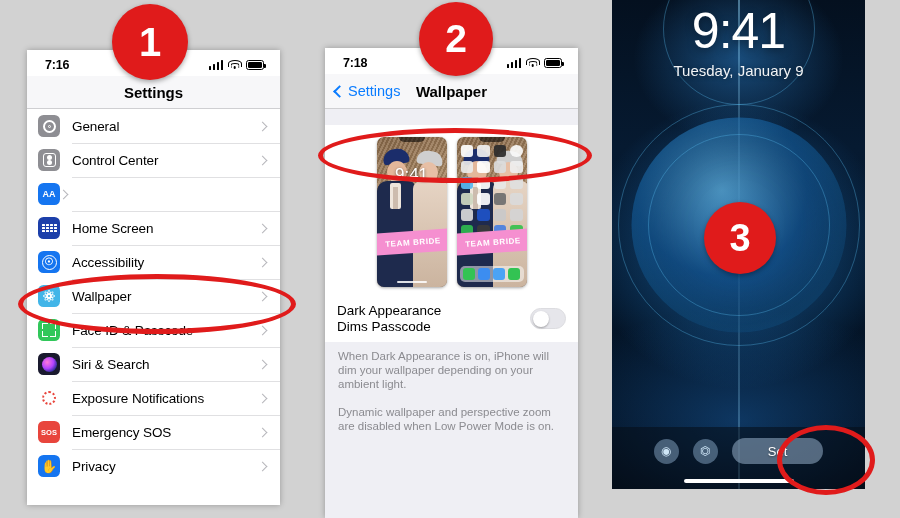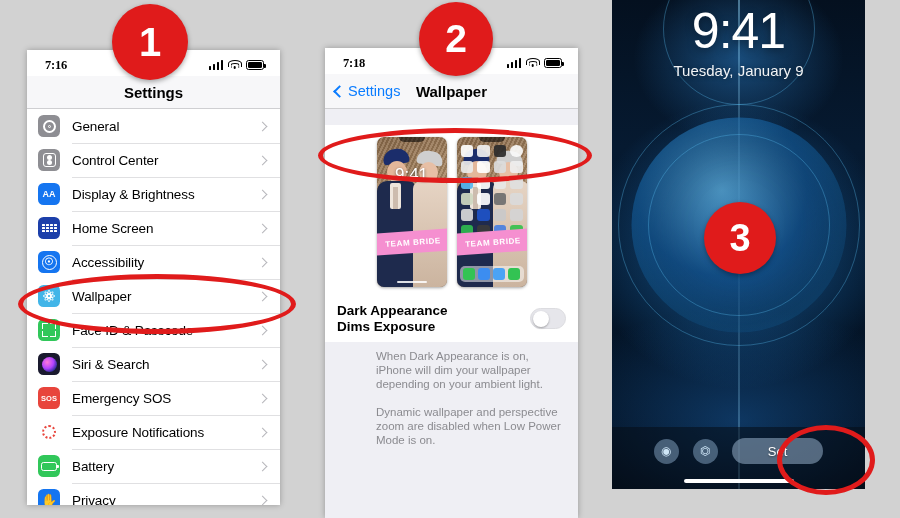--- a/index.html
+++ b/index.html
@@ -13,21 +13,21 @@
   
   .phone{position:absolute;overflow:hidden;background:#fff;}
   .shadowed{box-shadow:0 0 6px rgba(0,0,0,0.28);}
 
   
   .statusbar{
     height:26px;display:flex;align-items:center;
     justify-content:space-between;
     padding:4px 16px 0 18px;box-sizing:border-box;
   }
-  .sb-time{font-size:12.5px;font-weight:bold;color:#000;letter-spacing:-0.2px;font-family:Liberation Serif, serif;}
+  .sb-time{font-size:12.5px;font-weight:bold;color:#000;letter-spacing:-0.2px;}
   .sb-icons{display:flex;align-items:center;gap:5px;}
   .ico-signal{display:flex;align-items:flex-end;gap:1.5px;height:9px;}
   .ico-signal i{width:2.4px;background:#000;border-radius:.5px;display:block;}
   .ico-signal i:nth-child(1){height:3.5px;}
   .ico-signal i:nth-child(2){height:5.5px;}
   .ico-signal i:nth-child(3){height:7.5px;}
   .ico-signal i:nth-child(4){height:9.5px;}
   .ico-wifi{position:relative;width:13px;height:10px;}
   .ico-wifi span{position:absolute;left:50%;transform:translateX(-50%);
     border:1.6px solid #000;border-bottom:none;border-radius:50% 50% 0 0;}
@@ -108,27 +108,27 @@
   .gl-batt{width:16px;height:9px;border:1.6px solid #fff;border-radius:2.5px;
      position:relative;box-sizing:border-box;}
   .gl-batt:after{content:"";position:absolute;right:-3px;top:2px;width:1.6px;height:3.5px;
      background:#fff;border-radius:0 1px 1px 0;}
   .gl-hand{font-size:13px;line-height:1;color:#fff;}
   .gl-siri{width:15px;height:15px;border-radius:50%;
      background:radial-gradient(circle at 35% 35%,#ff7ad9,#b343ff 45%,#1a2a8a 80%);}
 
   
   .toggle-row{display:flex;align-items:flex-start;justify-content:space-between;
-     background:#fff;padding:6px 12px 7px 12px;box-sizing:border-box;font-weight:bold;}
+     background:#fff;padding:6px 12px 7px 12px;box-sizing:border-box;}
   .toggle-text{font-size:13.5px;line-height:16px;color:#000;}
   .toggle{width:36px;height:21px;border-radius:11px;background:#e6e6eb;
      position:relative;flex:0 0 auto;margin-top:5px;border:1px solid #dcdce0;box-sizing:border-box;}
   .toggle .knob{position:absolute;top:1.5px;left:1.5px;width:16px;height:16px;
      border-radius:50%;background:#fff;box-shadow:0 1px 2px rgba(0,0,0,.3);}
-  .footnote{font-size:11.5px;line-height:14px;color:#8b8b90;padding:7px 13px 0 13px;margin-left:38px;}
+  .footnote{font-size:11.5px;line-height:14px;color:#8b8b90;padding:7px 13px 0 13px;}
 
   
   .thumbs{display:flex;justify-content:center;gap:10px;padding:12px 0 10px 0;background:#fff;}
   .thumb{width:70px;height:150px;border-radius:7px;overflow:hidden;position:relative;
      box-shadow:0 1px 3px rgba(0,0,0,.35);
      background:linear-gradient(160deg,#8a6a4a 0%,#a88763 35%,#7d5f44 70%,#6b4f36 100%);}
   .thumb .grain{position:absolute;inset:0;
      background:repeating-linear-gradient(115deg,rgba(255,255,255,.12) 0 2px,rgba(0,0,0,.10) 2px 4px);}
   .thumb .hat-a{position:absolute;left:6px;top:12px;width:26px;height:15px;
      background:#1b2d6b;border-radius:13px 13px 4px 4px;transform:rotate(-7deg);}
@@ -254,21 +254,20 @@
       </div>
       <div class="row">
         <span class="app-icon" style="background: rgb(142, 142, 147);">
           <span class="gl-ctrl"></span>
         </span>
         <span class="row-label">Control Center</span>
         <span class="chev-right"></span>
       </div>
       <div class="row">
         <span class="app-icon" style="background: rgb(21, 117, 240);">AA</span>
-        <span class="row-label">Display &amp; Brightness</span>
         <span class="chev-right"></span>
       </div>
       <div class="row">
         <span class="app-icon" style="background: rgb(28, 63, 170);">
           <span class="gl-grid">
             <i></i>
             <i></i>
             <i></i>
             <i></i>
             <i></i>
@@ -316,36 +315,29 @@
         <span class="chev-right"></span>
       </div>
       <div class="row">
         <span class="app-icon" style="background: rgb(26, 26, 46);">
           <span class="gl-siri"></span>
         </span>
         <span class="row-label">Siri &amp; Search</span>
         <span class="chev-right"></span>
       </div>
       <div class="row">
+        <span class="app-icon" style="background: rgb(255, 255, 255);">
+          <span class="gl-expo" style="border-color:#e8453c"></span>
+        </span>
+        <span class="row-label">Exposure Notifications</span>
+        <span class="chev-right"></span>
+      </div>
+      <div class="row">
         <span class="app-icon" style="background: rgb(232, 69, 60); font-size: 7.5px;">SOS</span>
         <span class="row-label">Emergency SOS</span>
-        <span class="chev-right"></span>
-      </div>
-      <div class="row">
-        <span class="app-icon" style="background: rgb(255, 255, 255);">
-          <span class="gl-expo" style="border-color:#e8453c"></span>
-        </span>
-        <span class="row-label">Exposure Notifications</span>
-        <span class="chev-right"></span>
-      </div>
-      <div class="row">
-        <span class="app-icon" style="background: rgb(49, 199, 90);">
-          <span class="gl-batt"></span>
-        </span>
-        <span class="row-label">Battery</span>
         <span class="chev-right"></span>
       </div>
       <div class="row">
         <span class="app-icon" style="background: rgb(21, 117, 240);">
           <span class="gl-hand">✋</span>
         </span>
         <span class="row-label">Privacy</span>
         <span class="chev-right"></span>
       </div>
     </div>
@@ -445,21 +437,21 @@
           <i style="background:#3c8df0"></i>
           <i style="background:#4ba3f5"></i>
           <i style="background:#33c353"></i>
       </div>
     </div>
   </div>
 
   <div class="toggle-row">
     <div class="toggle-text">
       <div>Dark Appearance</div>
-      <div>Dims Exposure</div>
+      <div>Dims Passcode</div>
     </div>
     <div class="toggle">
         <span class="knob"></span>
       </div>
   </div>
   <div style="background:#efeff4;height:100%;">
     <div class="footnote">When Dark Appearance is on, iPhone will dim your wallpaper depending on your ambient light.</div>
     <div class="footnote" style="padding-top:14px;">Dynamic wallpaper and perspective zoom are disabled when Low Power Mode is on.</div>
   </div>
 </div>

